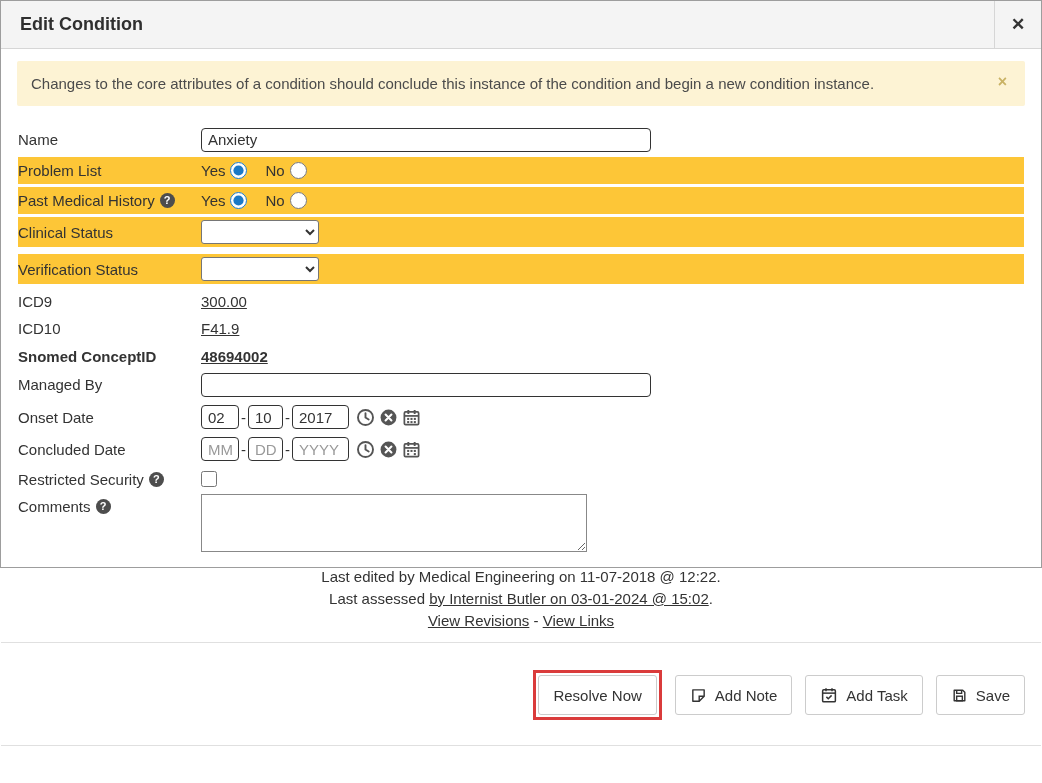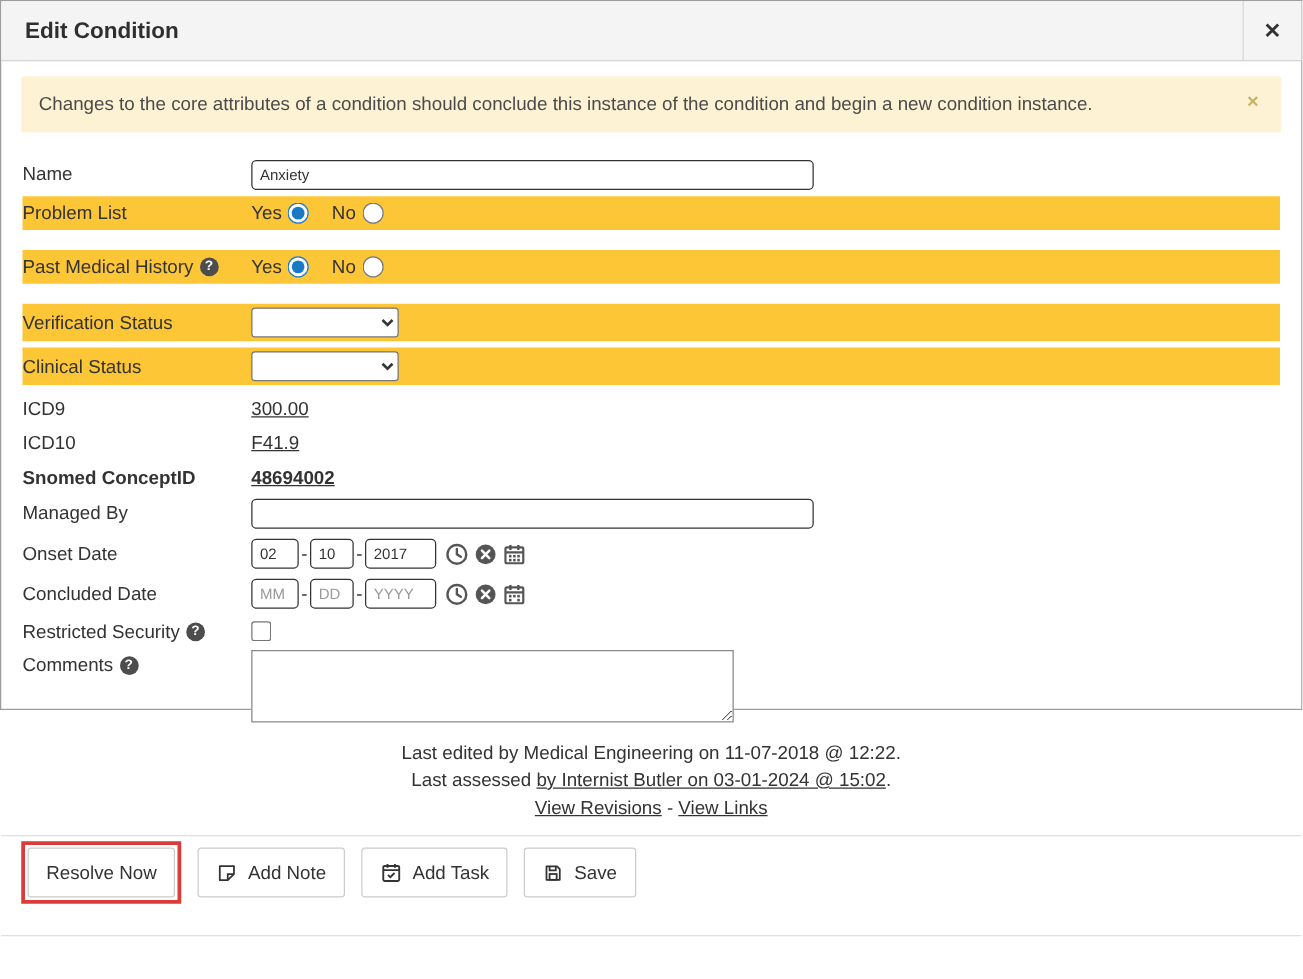--- a/index.html
+++ b/index.html
@@ -49,34 +49,34 @@
     border: none; background: transparent;
     color: #c9b264; font-size: 16px; font-weight: bold; cursor: pointer;
     padding: 2px 4px;
   }
   
   .form { padding: 8px 17px 0 17px; }
   .form-row {
     display: flex; align-items: center;
     min-height: 27px; margin-bottom: 2px;
   }
-  .form-row.hl { background: var(--highlight-yellow, #fdc637); padding: 3px 0; margin-bottom: 16px; }
+  .form-row.hl { background: var(--highlight-yellow, #fdc637); padding: 3px 0; margin-bottom: 3px; }
   .form-row.gap-after { margin-bottom: 7px; }
   .form-row.top { align-items: flex-start; }
   .f-label { width: 183px; flex: none; display: flex; align-items: center; }
   .f-field { flex: 1; display: flex; align-items: center; }
   .f-field.start { align-items: flex-start; }
   .help-badge {
     display: inline-block; width: 15px; height: 15px; margin-left: 5px;
     background: #4d4d4d; color: #fff; border-radius: 50%;
     font-size: 11px; font-weight: bold; line-height: 15px; text-align: center;
     flex: none;
   }
   input[type="text"] {
-    font-family: "Liberation Sans", sans-serif; font-size: 12px; color: #333;
+    font-family: "Liberation Sans", sans-serif; font-size: 15px; color: #333;
     height: 24px; padding: 1px 6px;
     border: 1px solid #333; border-radius: 4px; background: #fff;
   }
   .input-lg { width: 450px; }
   .date-input { border: 1px solid #777; border-radius: 3px; padding: 1px 4px; }
   .d-mm { width: 38px; } .d-dd { width: 35px; } .d-yy { width: 57px; }
   .date-sep { margin: 0 2px; color: #333; }
   .date-icons { display: flex; align-items: center; gap: 4px; margin-left: 7px; }
   .icon-btn { border: none; background: transparent; padding: 0; cursor: pointer; display: flex; }
   select {
@@ -97,22 +97,22 @@
     width: 386px; height: 58px;
     border: 1px solid #888; background: #fff;
     font-family: "Liberation Sans", sans-serif; font-size: 15px; color: #333;
     resize: both;
   }
   
   .meta { text-align: center; margin: 12px 0 10px 0; line-height: 22px; }
   
   .modal-footer {
     border-top: 1px solid #e0e0e0;
-    padding: 4px 16px 25px 16px;
-    display: flex; align-items: center; gap: 13px;
+    padding: 27px 16px 25px 16px;
+    display: flex; justify-content: flex-end; align-items: center; gap: 13px;
   }
   .btn {
     display: inline-flex; align-items: center; gap: 8px;
     background: #fff; border: 1px solid #ccc; border-radius: 3px;
     padding: 9px 14px; font-family: "Liberation Sans", sans-serif;
     font-size: 15px; color: #333; cursor: pointer; height: 40px;
   }
   .annotation {
     display: inline-flex;
     border: 3px solid var(--annotation-red, #da3b3b);
@@ -163,29 +163,29 @@
         <span class="help-badge">?</span>
       </div>
       <div class="f-field radio-group">
         <span class="r-label">Yes</span>
         <input type="radio" name="pmh" checked="" style="">
         <span class="r-label">No</span>
         <input type="radio" name="pmh" style="">
       </div>
     </div>
 
+    <div class="form-row hl gap-after">
+      <div class="f-label">Clinical Status</div>
+      <div class="f-field">
+        <select><option></option></select>
+      </div>
+    </div>
+
     <div class="form-row hl" style="margin-bottom:5px;">
       <div class="f-label">Verification Status</div>
-      <div class="f-field">
-        <select><option></option></select>
-      </div>
-    </div>
-
-    <div class="form-row hl gap-after">
-      <div class="f-label">Clinical Status</div>
       <div class="f-field">
         <select><option></option></select>
       </div>
     </div>
 
     <div class="form-row" style="min-height:25px;">
       <div class="f-label">ICD9</div>
       <div class="f-field">
           <a class="link">300.00</a>
         </div>

